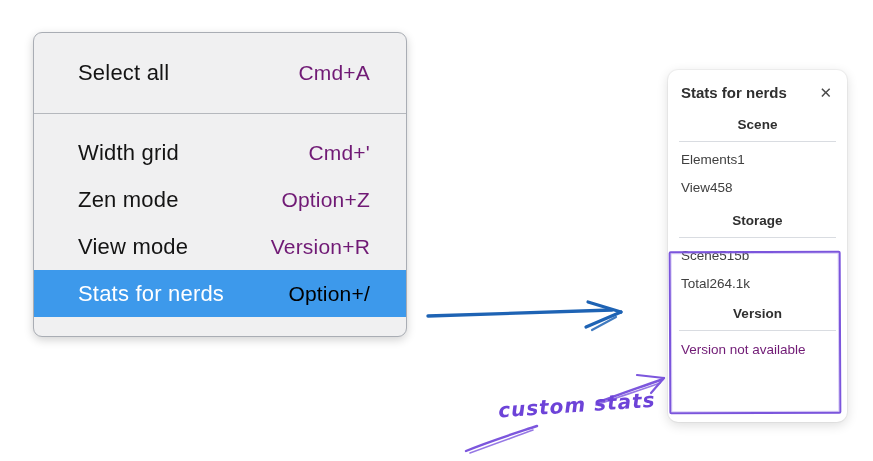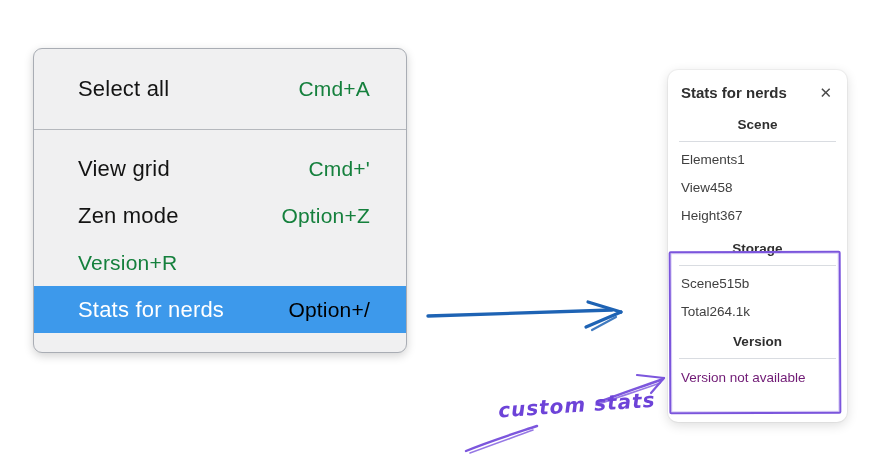--- a/index.html
+++ b/index.html
@@ -4,34 +4,34 @@
 <style>
   * { margin:0; padding:0; box-sizing:border-box; }
   html,body { background:#ffffff; }
   body { font-family:"Liberation Sans", sans-serif; }
   .canvas {
     position:relative; width:873px; height:461px; background:#ffffff; overflow:hidden;
   }
 
   
   .context-menu {
-    position:absolute; left:33px; top:48px; width:374px;
+    position:absolute; left:33px; top:32px; width:374px;
     background:#f0f0f1; border:1px solid #a9adb4; border-radius:9px;
     box-shadow:0 3px 10px rgba(0,0,0,.18);
     overflow:hidden; color:#141414;
   }
   .menu-group-top { padding:16px 0 17px; }
   .menu-separator { border:none; border-top:1px solid #b5b8bd; height:0; }
   .menu-group-bottom { padding:15px 0 19px; }
   .menu-item {
     display:flex; justify-content:space-between; align-items:center;
     height:47px; padding:0 36px 0 44px;
     font-size:22px; letter-spacing:.2px; cursor:default;
   }
-  .menu-item .shortcut { color:#15803d; font-size:21px; }
+  .menu-item .shortcut { color:#701a75; font-size:21px; }
   .menu-item.selected { background:#3d99eb; color:#ffffff; }
   .menu-item.selected .shortcut { color:#000000; }
 
   
   .stats-panel {
     position:absolute; left:668px; top:70px; width:179px; height:352px;
     background:#ffffff; border-radius:10px;
     box-shadow:0 3px 12px rgba(0,0,0,.14), 0 0 0 1px rgba(0,0,0,.04);
     padding:13px 11px 10px; color:#3a3a3a; font-size:13.5px;
   }
@@ -77,28 +77,29 @@
   <div class="context-menu">
     <div class="menu-group-top">
       <div class="menu-item">
         <span>Select all</span>
         <span class="shortcut">Cmd+A</span>
       </div>
     </div>
     <hr class="menu-separator">
     <div class="menu-group-bottom">
       <div class="menu-item">
-        <span>View grid</span>
+        <span>Width grid</span>
         <span class="shortcut">Cmd+'</span>
       </div>
       <div class="menu-item">
         <span>Zen mode</span>
         <span class="shortcut">Option+Z</span>
       </div>
       <div class="menu-item">
+        <span>View mode</span>
         <span class="shortcut">Version+R</span>
       </div>
       <div class="menu-item selected">
         <span>Stats for nerds</span>
         <span class="shortcut">Option+/</span>
       </div>
     </div>
   </div>
 
   <div class="stats-panel">
@@ -108,24 +109,20 @@
     </div>
 
     <div class="section-heading">Scene</div>
     <div class="stat-row">
       <span>Elements</span>
       <span>1</span>
     </div>
     <div class="stat-row">
       <span>View</span>
       <span>458</span>
-    </div>
-    <div class="stat-row">
-      <span>Height</span>
-      <span>367</span>
     </div>
 
     <div class="section-heading">Storage</div>
     <div class="stat-row">
       <span>Scene</span>
       <span>515b</span>
     </div>
     <div class="stat-row">
       <span>Total</span>
       <span>264.1k</span>

